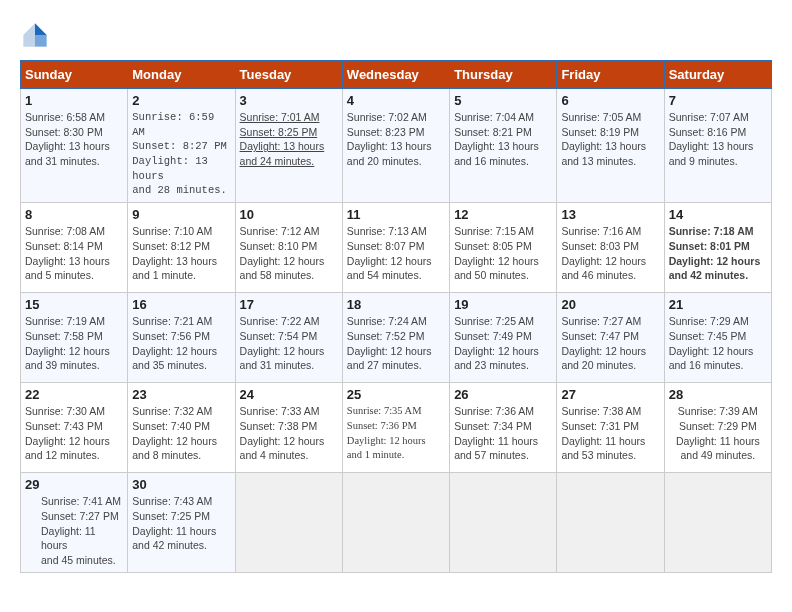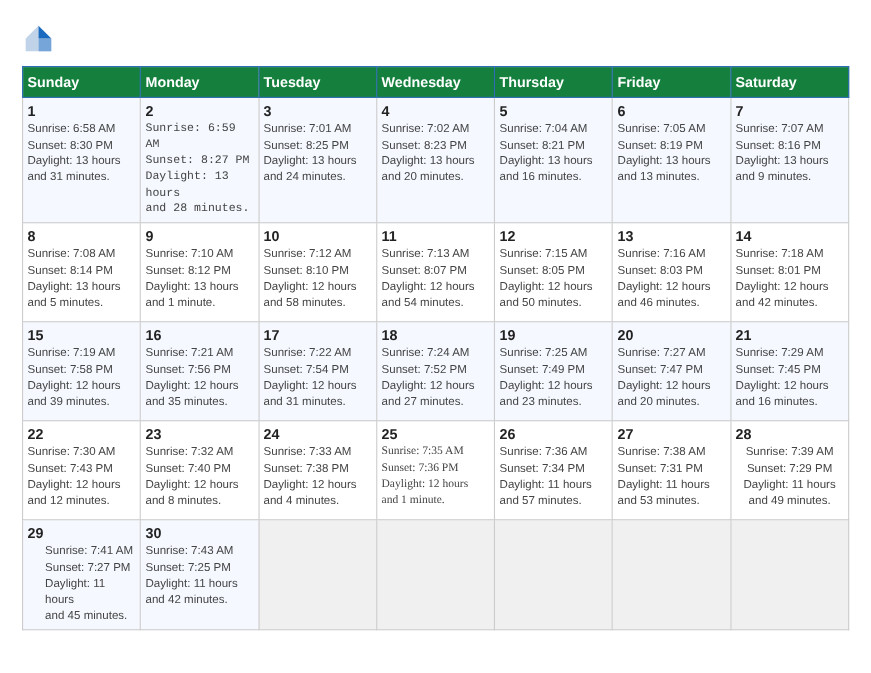--- a/index.html
+++ b/index.html
@@ -46,21 +46,21 @@
     .location {
       font-size: 14px;
       color: #555;
     }
     table {
       width: 100%;
       border-collapse: collapse;
       font-size: 11px;
     }
     thead th {
-      background-color: #15803d;
+      background-color: #c2410c;
       color: #fff;
       padding: 6px 4px;
       text-align: left;
       font-size: 13px;
       font-weight: bold;
       border: 1px solid #2e6db4;
     }
     tbody td {
       border: 1px solid #ccc;
       vertical-align: top;
@@ -136,21 +136,21 @@
         </td>
         <td>
           <span class="day-num">2</span>
           <div class="day-info" style="white-space: pre-line; font-family: Liberation Mono, monospace;">Sunrise: 6:59 AM
 Sunset: 8:27 PM
 Daylight: 13 hours
 and 28 minutes.</div>
         </td>
         <td>
           <span class="day-num">3</span>
-          <div class="day-info" style="white-space: pre-line;">Sunrise: 7:01 AM
+          <div class="day-info" style="white-space: pre-line; text-decoration: underline;">Sunrise: 7:01 AM
 Sunset: 8:25 PM
 Daylight: 13 hours
 and 24 minutes.</div>
         </td>
         <td>
           <span class="day-num">4</span>
           <div class="day-info" style="white-space: pre-line;">Sunrise: 7:02 AM
 Sunset: 8:23 PM
 Daylight: 13 hours
 and 20 minutes.</div>
@@ -215,21 +215,21 @@
         </td>
         <td>
           <span class="day-num">13</span>
           <div class="day-info" style="white-space: pre-line;">Sunrise: 7:16 AM
 Sunset: 8:03 PM
 Daylight: 12 hours
 and 46 minutes.</div>
         </td>
         <td>
           <span class="day-num">14</span>
-          <div class="day-info" style="white-space: pre-line;">Sunrise: 7:18 AM
+          <div class="day-info" style="white-space: pre-line; font-weight: bold;">Sunrise: 7:18 AM
 Sunset: 8:01 PM
 Daylight: 12 hours
 and 42 minutes.</div>
         </td>
       </tr>
       <tr>
         <td>
           <span class="day-num">15</span>
           <div class="day-info" style="white-space: pre-line;">Sunrise: 7:19 AM
 Sunset: 7:58 PM

